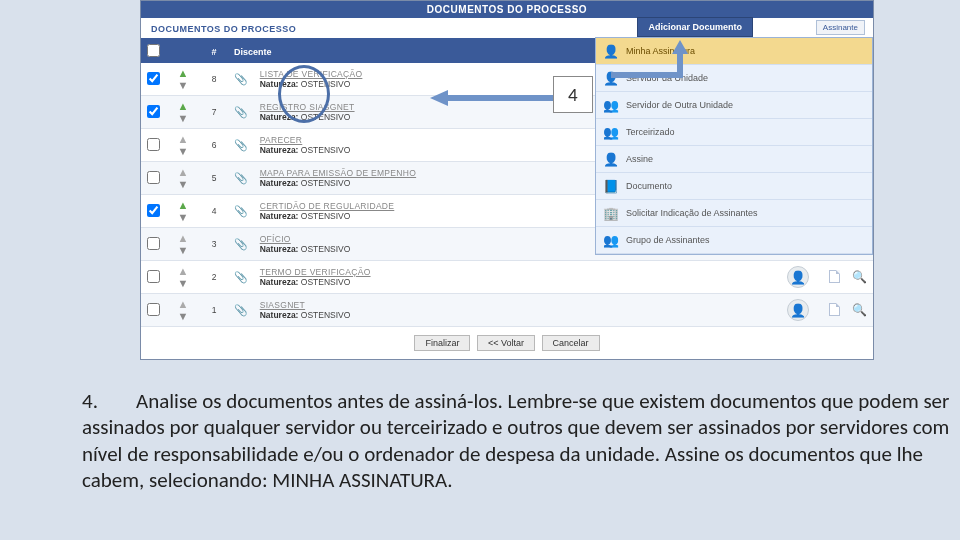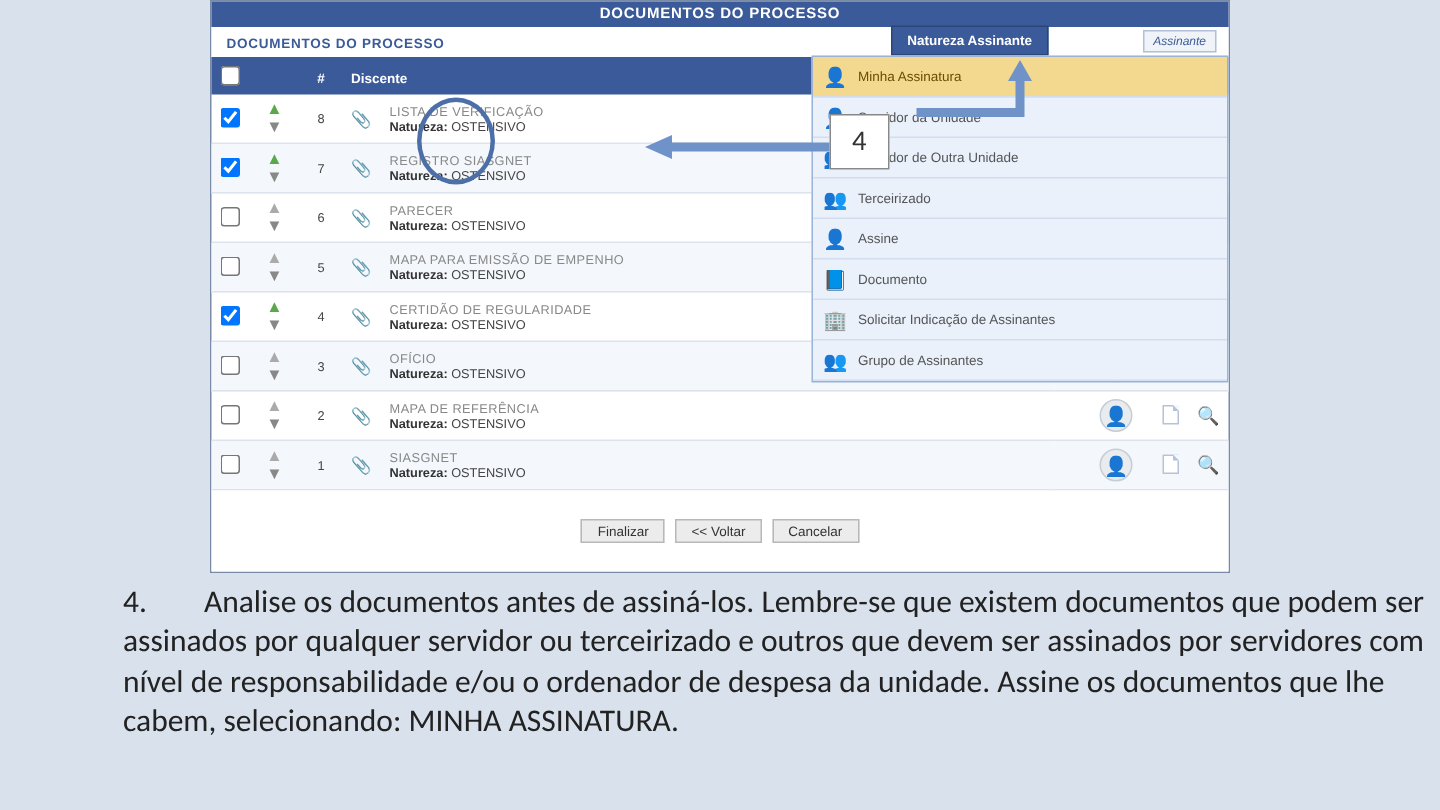--- a/index.html
+++ b/index.html
@@ -8,21 +8,21 @@
     font-family: Verdana, Arial, sans-serif;
     font-size: 9px;
     width: 960px;
     height: 540px;
     overflow: hidden;
     position: relative;
   }
   .app-shell {
     position: absolute;
     top: 0; left: 140px;
-    width: 680px;
+    width: 734px;
     background: #fff;
     border: 1px solid #7A8BA8;
   }
   .top-banner {
     background: #3A5A99;
     color: #fff;
     font-weight: bold;
     font-size: 10px;
     text-align: center;
     padding: 3px 0;
@@ -55,21 +55,20 @@
   }
   .btn-right-box {
     position: absolute;
     right: 8px;
     top: 2px;
     background: #F0F3F8;
     border: 1px solid #AFC0D8;
     color: #3A5A99;
     font-size: 8px;
     padding: 2px 6px;
-    font-style: italic;
   }
   .table-wrap {
     border-top: 2px solid #3A5A99;
   }
   table { width: 100%; border-collapse: collapse; }
   thead th {
     background: #3A5A99;
     color: #fff;
     text-align: left;
     font-size: 9px;
@@ -79,21 +78,21 @@
   thead th.chk-col { width: 22px; text-align:center; }
   thead th.num-col { width: 28px; text-align:center; }
   tbody tr { border-bottom: 1px solid #DDE3EC; }
   tbody tr.alt { background: #F4F7FB; }
   tbody td { padding: 4px 6px; vertical-align: middle; font-size: 8.5px; color:#555; }
   .chk-cell { text-align:center; width:22px; }
   .arrow-cell { width:34px; text-align:center; }
   .num-cell { width:22px; text-align:center; color:#444; }
   .clip-cell { width:18px; text-align:center; color:#5A7CB5; }
   .doc-cell { }
-  .doc-line1 { font-size: 8.5px; color:#888; letter-spacing:0.3px; }
+  .doc-line1 { font-size: 8.5px; color:#888; letter-spacing:0.3px;text-decoration:underline; }
   .doc-line2 { font-size: 8.5px; color:#444; }
   .doc-line2 b { color:#333; }
   .spacer-cell { width:14px; text-align:center; color:#aaa; font-size:7px; }
   .avatar-cell { width:48px; text-align:center; }
   .action-cell { width:24px; text-align:center; }
   .icon-arrow-up { color:#5BA84A; font-size:11px; display:inline-block; }
   .icon-arrow-down { color:#888; font-size:11px; display:inline-block; }
   .icon-arrow-up.dim { color:#aaa; }
   .clip { color:#5A7CB5; font-size:11px; }
   .avatar {
@@ -114,21 +113,21 @@
   .icon-mag { color:#4E8FD8; font-size:12px; }
   .icon-gear { color:#5BA84A; font-size:11px; }
   .footer-row {
     text-align:center;
     padding:6px 0;
     background:#fff;
   }
   .footer-row button {
     font-size:9px;
     padding:2px 10px;
-    margin:13px 2px;
+    margin:2px 2px;
     background:#ECECEC;
     border:1px solid #B8B8B8;
     color:#333;
     cursor:pointer;
   }
 
   
   .dropdown {
     position:absolute;
     top:36px;
@@ -212,21 +211,21 @@
   .instruction .num { display:inline-block; width:54px; }
 </style>
 </head>
 <body>
 
 <div class="app-shell">
   <div class="top-banner">DOCUMENTOS DO PROCESSO</div>
 
   <div class="panel-header">
     <span class="panel-title">DOCUMENTOS DO PROCESSO</span>
-    <span class="btn-add-signer">Natureza Assinante</span>
+    <span class="btn-add-signer">Adicionar Documento</span>
     <span class="btn-right-box">Assinante</span>
   </div>
 
   <div class="dropdown" id="dd">
       <div class="dd-item highlight">
         <span class="dd-icon orange">👤</span>
         <span>Minha Assinatura</span>
       </div>
       <div class="dd-item">
         <span class="dd-icon blue">👤</span>
@@ -352,21 +351,21 @@
             <td class="avatar-cell"><span class="avatar">👤</span></td>
             <td class="action-cell"><span class="icon-page"></span></td>
             <td class="action-cell"><span class="icon-mag">🔍</span></td>
           </tr>
           <tr>
             <td class="chk-cell"><input type="checkbox" style=""></td>
             <td class="arrow-cell"><span class="icon-arrow-up dim">▲</span> <span class="icon-arrow-down">▼</span></td>
             <td class="num-cell">2</td>
             <td class="clip-cell"><span class="clip">📎</span></td>
             <td class="doc-cell">
-              <div class="doc-line1">MAPA DE REFERÊNCIA</div>
+              <div class="doc-line1">TERMO DE VERIFICAÇÃO</div>
               <div class="doc-line2"><b>Natureza:</b> OSTENSIVO</div>
             </td>
             <td class="spacer-cell"></td>
             <td class="avatar-cell"><span class="avatar">👤</span></td>
             <td class="action-cell"><span class="icon-page"></span></td>
             <td class="action-cell"><span class="icon-mag">🔍</span></td>
           </tr>
           <tr class="alt">
             <td class="chk-cell"><input type="checkbox" style=""></td>
             <td class="arrow-cell"><span class="icon-arrow-up dim">▲</span> <span class="icon-arrow-down">▼</span></td>

